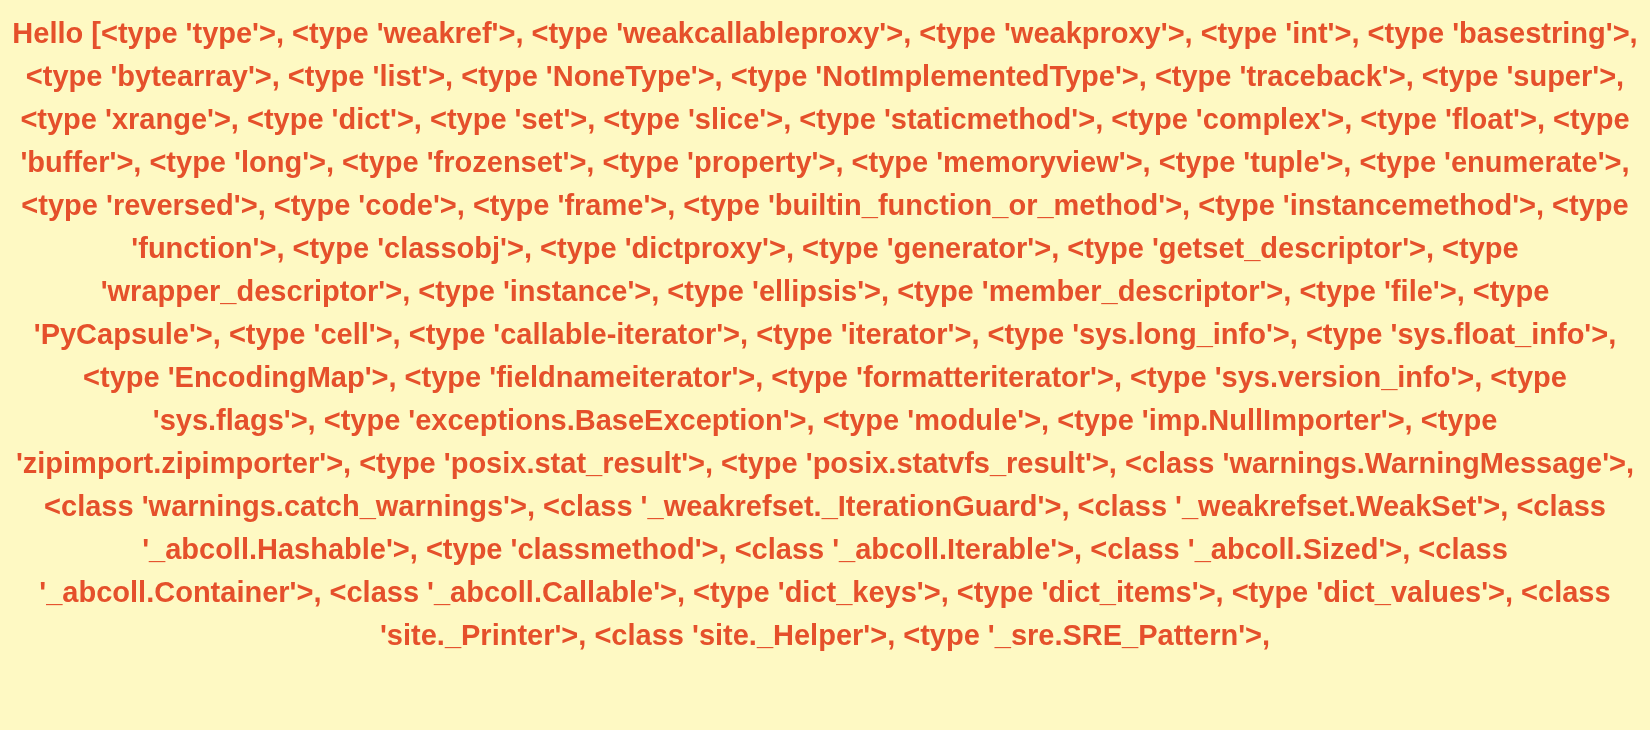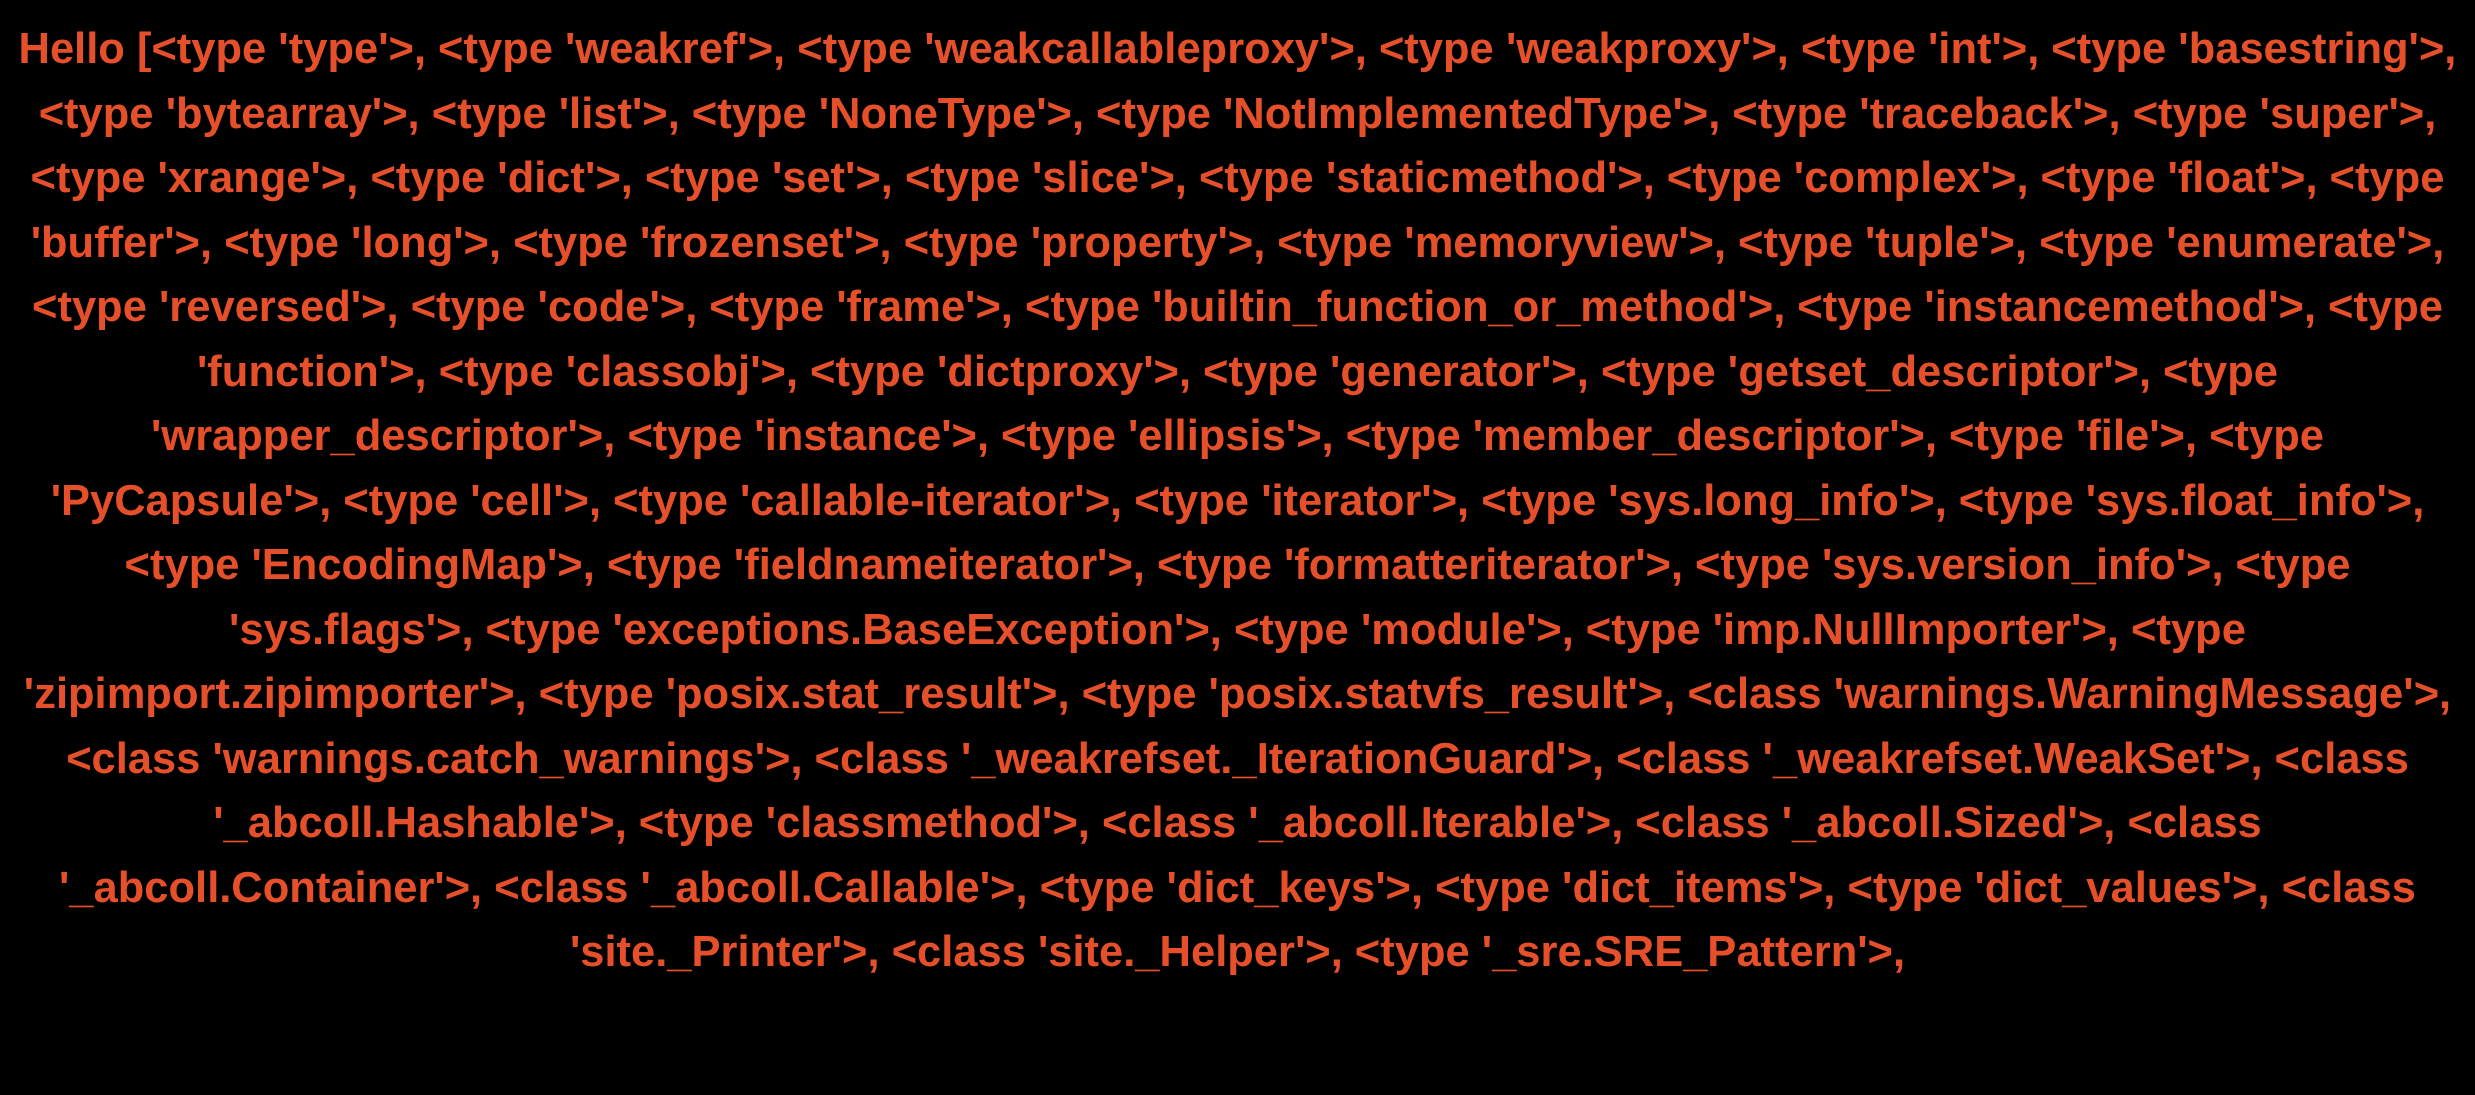--- a/index.html
+++ b/index.html
@@ -7,21 +7,21 @@
     padding: 0;
     width: 1650px;
     height: 730px;
     overflow: hidden;
     background: #ffffff;
   }
   .page {
     width: 1650px;
     height: 730px;
     box-sizing: border-box;
-    background: #000000;
+    background: #fef9c3;
     overflow: hidden;
   }
   .output-text {
     box-sizing: border-box;
     width: 100%;
     padding: 12px 12px 0 12px;
     font-family: "Liberation Sans", "DejaVu Sans", sans-serif;
     font-weight: bold;
     font-size: 29px;
     line-height: 43px;

